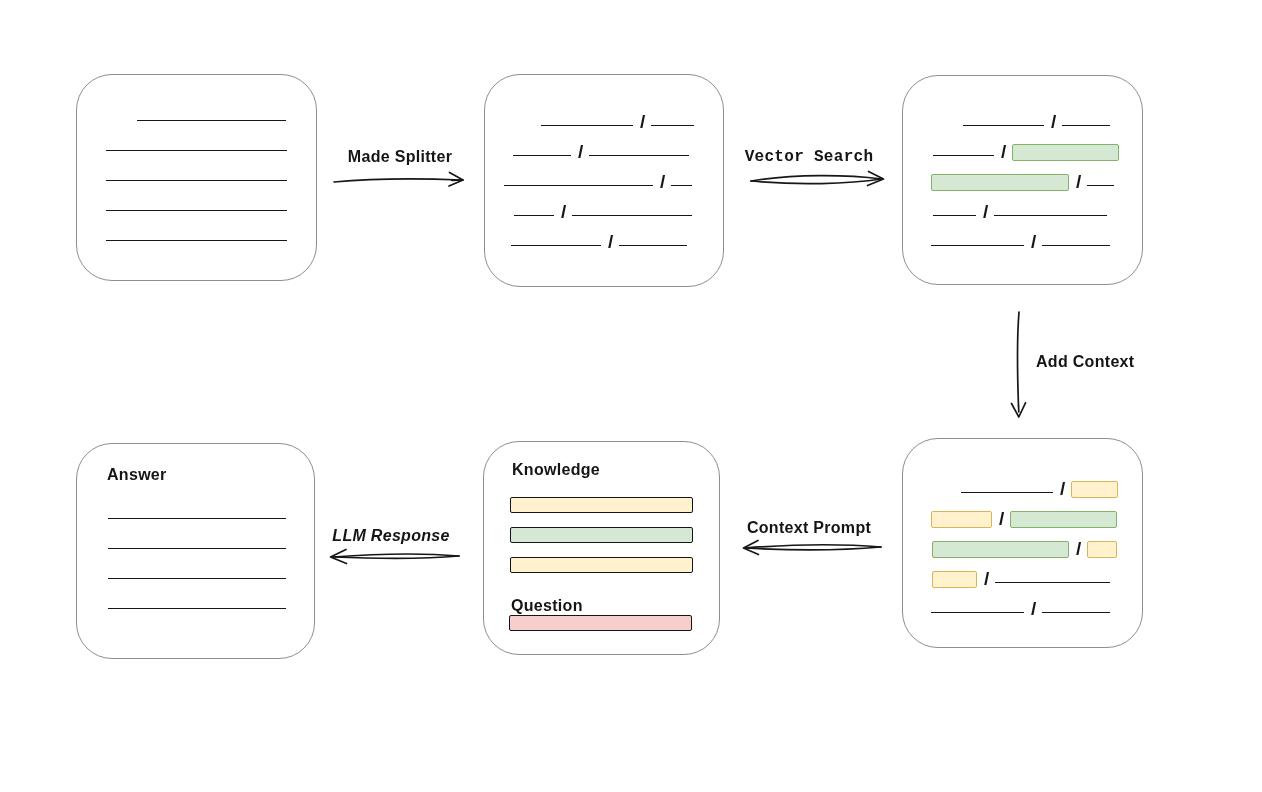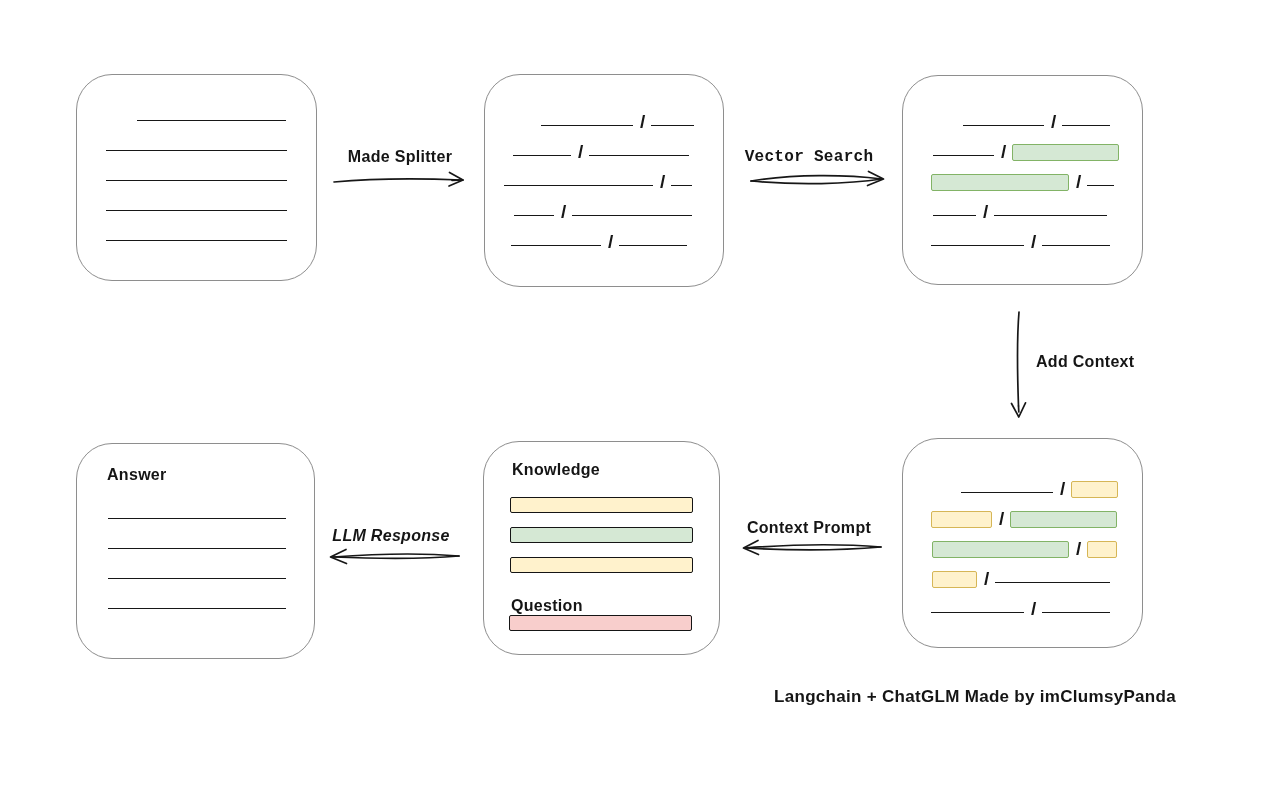--- a/index.html
+++ b/index.html
@@ -258,15 +258,14 @@
         </div>
         <div class="row" style="margin-left: 31px;">
           <span class="seg-line" style="width: 178px;"></span>
         </div>
         <div class="row" style="margin-left: 31px;">
           <span class="seg-line" style="width: 178px;"></span>
         </div>
       </div>
   </div>
 
-  <div class="caption">Langchain + ChatGLM Made by imClumsyPanda</div>
 
 </div>
 
 </body></html>

